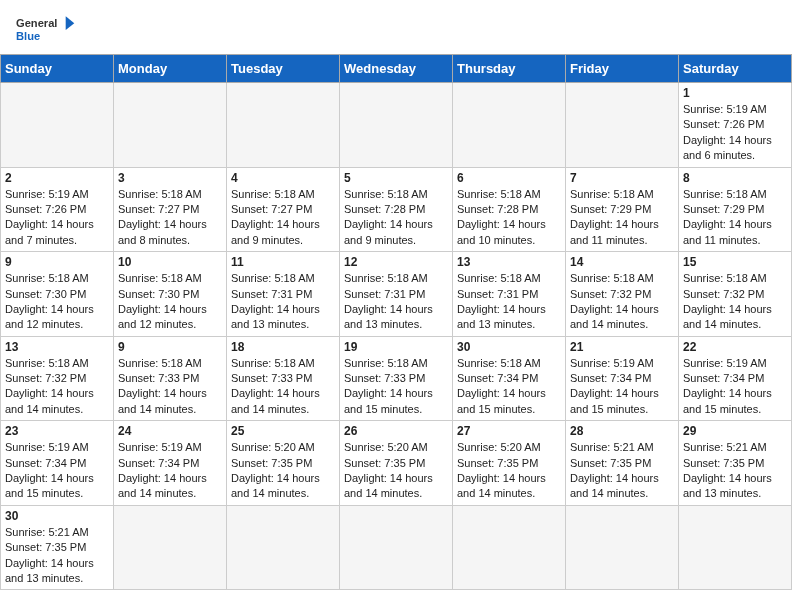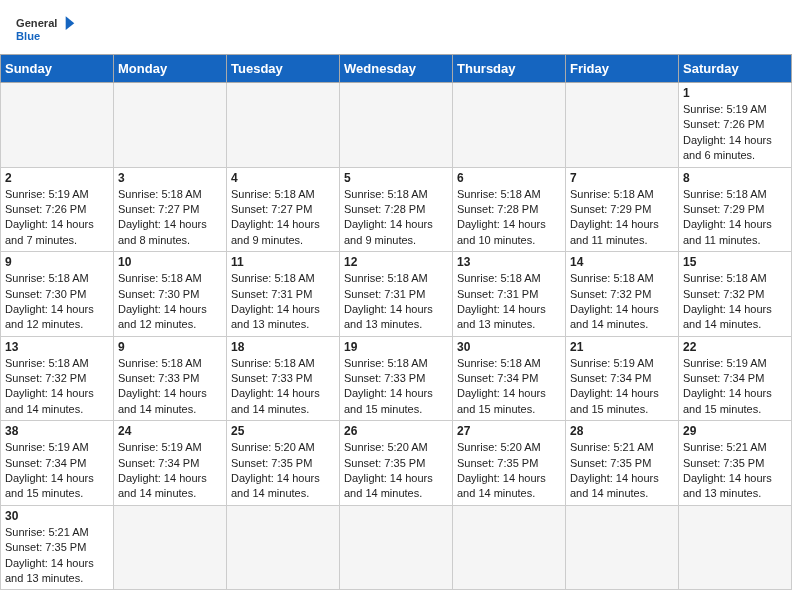--- a/index.html
+++ b/index.html
@@ -203,21 +203,21 @@
           <span class="day-number">21</span>
           <div class="day-info">Sunrise: 5:19 AM<br>Sunset: 7:34 PM<br>Daylight: 14 hours and 15 minutes.</div>
         </td>
         <td>
           <span class="day-number">22</span>
           <div class="day-info">Sunrise: 5:19 AM<br>Sunset: 7:34 PM<br>Daylight: 14 hours and 15 minutes.</div>
         </td>
       </tr>
       <tr class="week-row">
         <td>
-          <span class="day-number">38</span>
+          <span class="day-number">23</span>
           <div class="day-info">Sunrise: 5:19 AM<br>Sunset: 7:34 PM<br>Daylight: 14 hours and 15 minutes.</div>
         </td>
         <td>
           <span class="day-number">24</span>
           <div class="day-info">Sunrise: 5:19 AM<br>Sunset: 7:34 PM<br>Daylight: 14 hours and 14 minutes.</div>
         </td>
         <td>
           <span class="day-number">25</span>
           <div class="day-info">Sunrise: 5:20 AM<br>Sunset: 7:35 PM<br>Daylight: 14 hours and 14 minutes.</div>
         </td>

